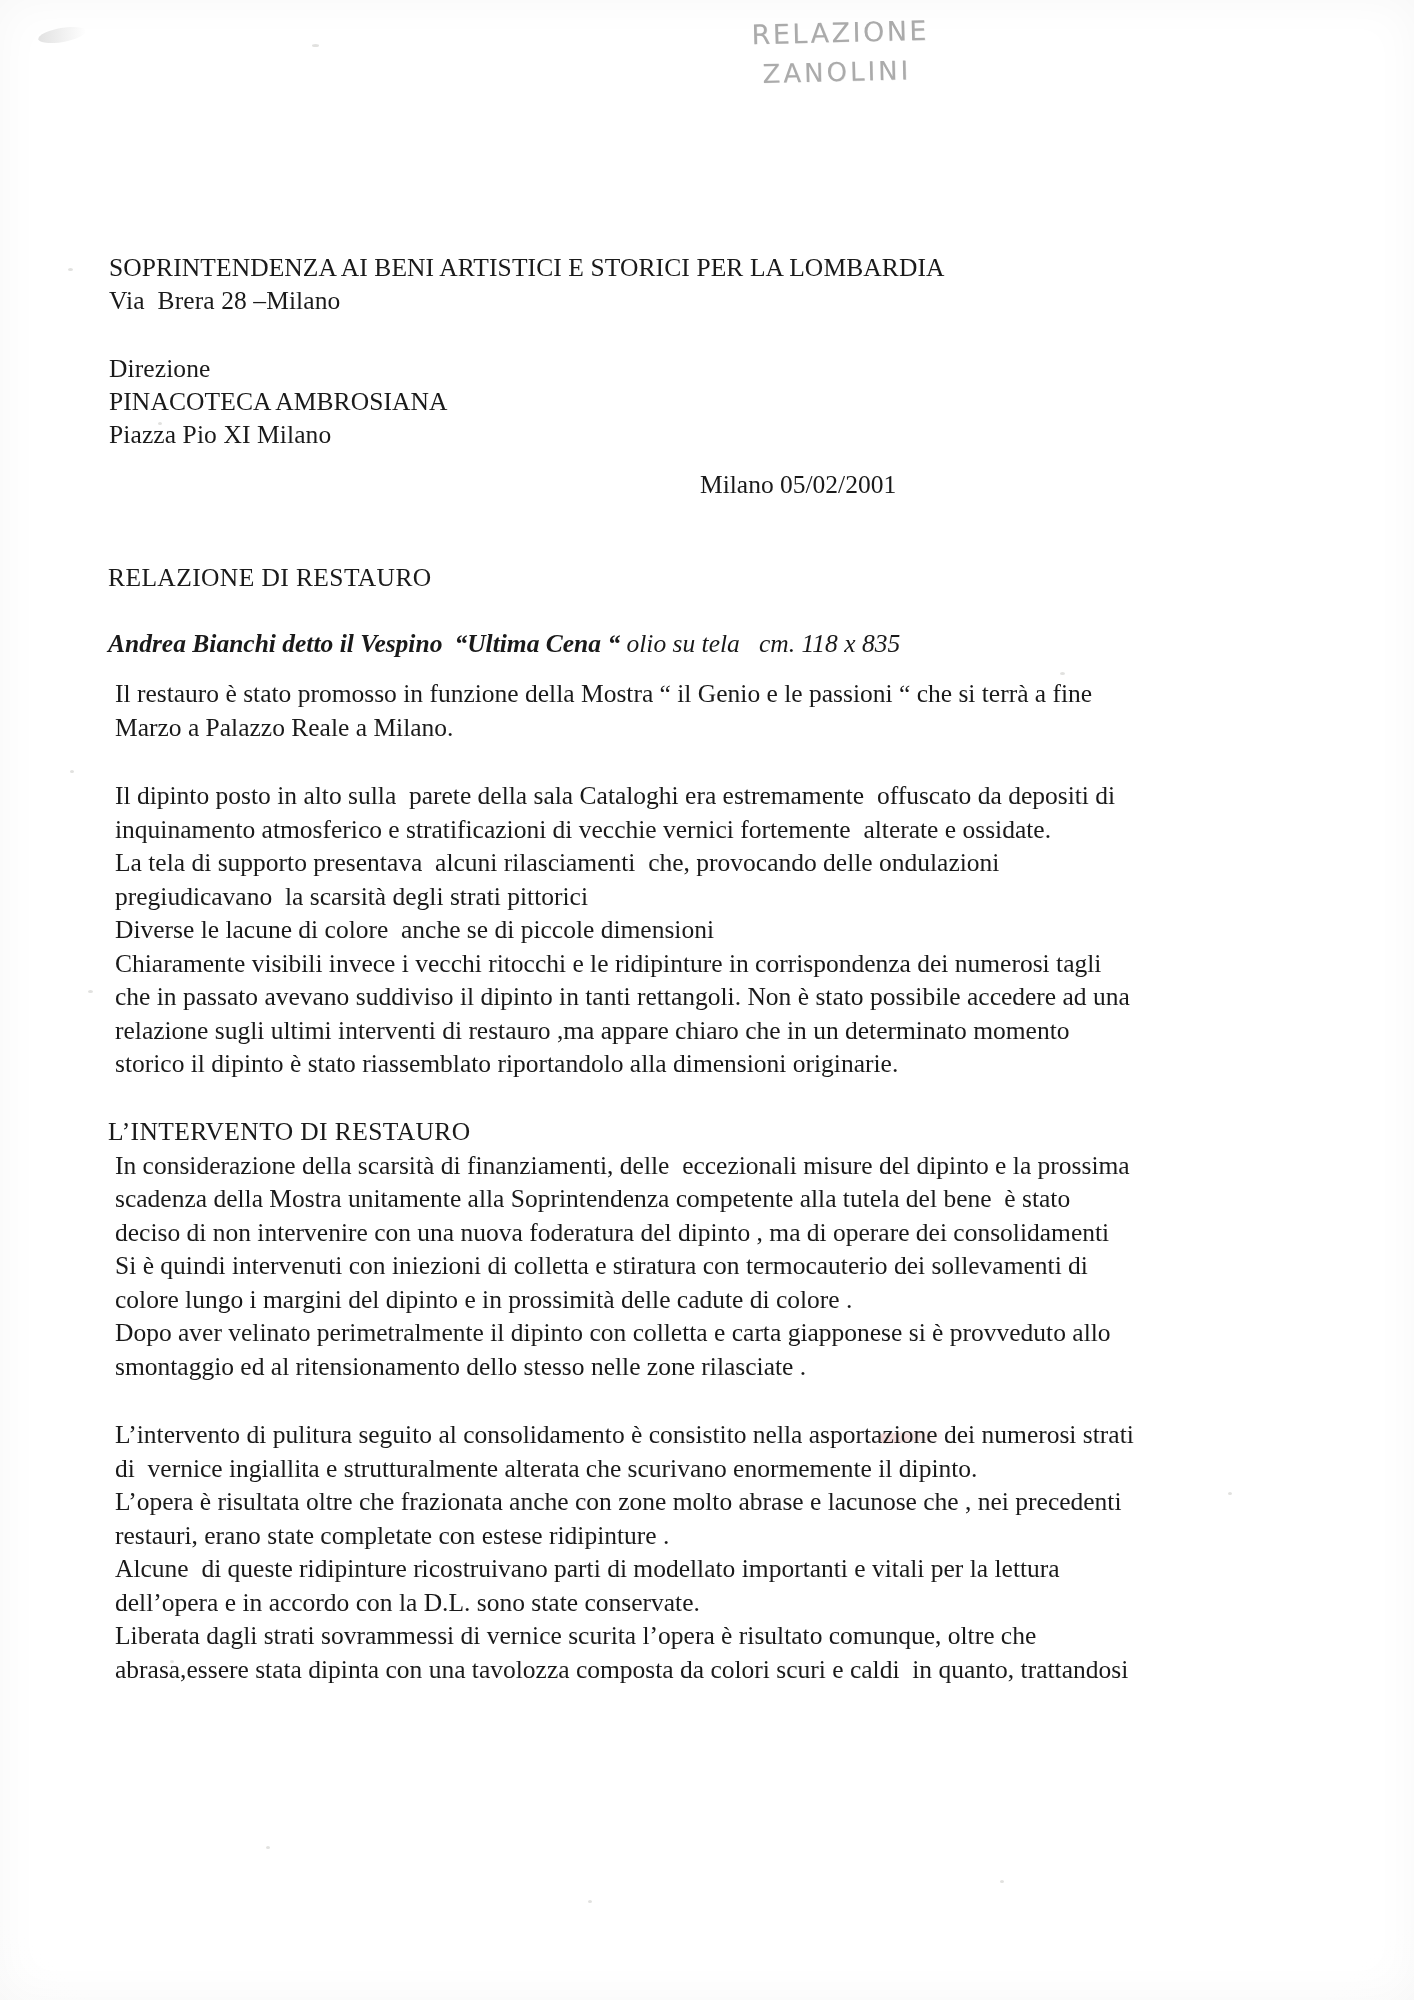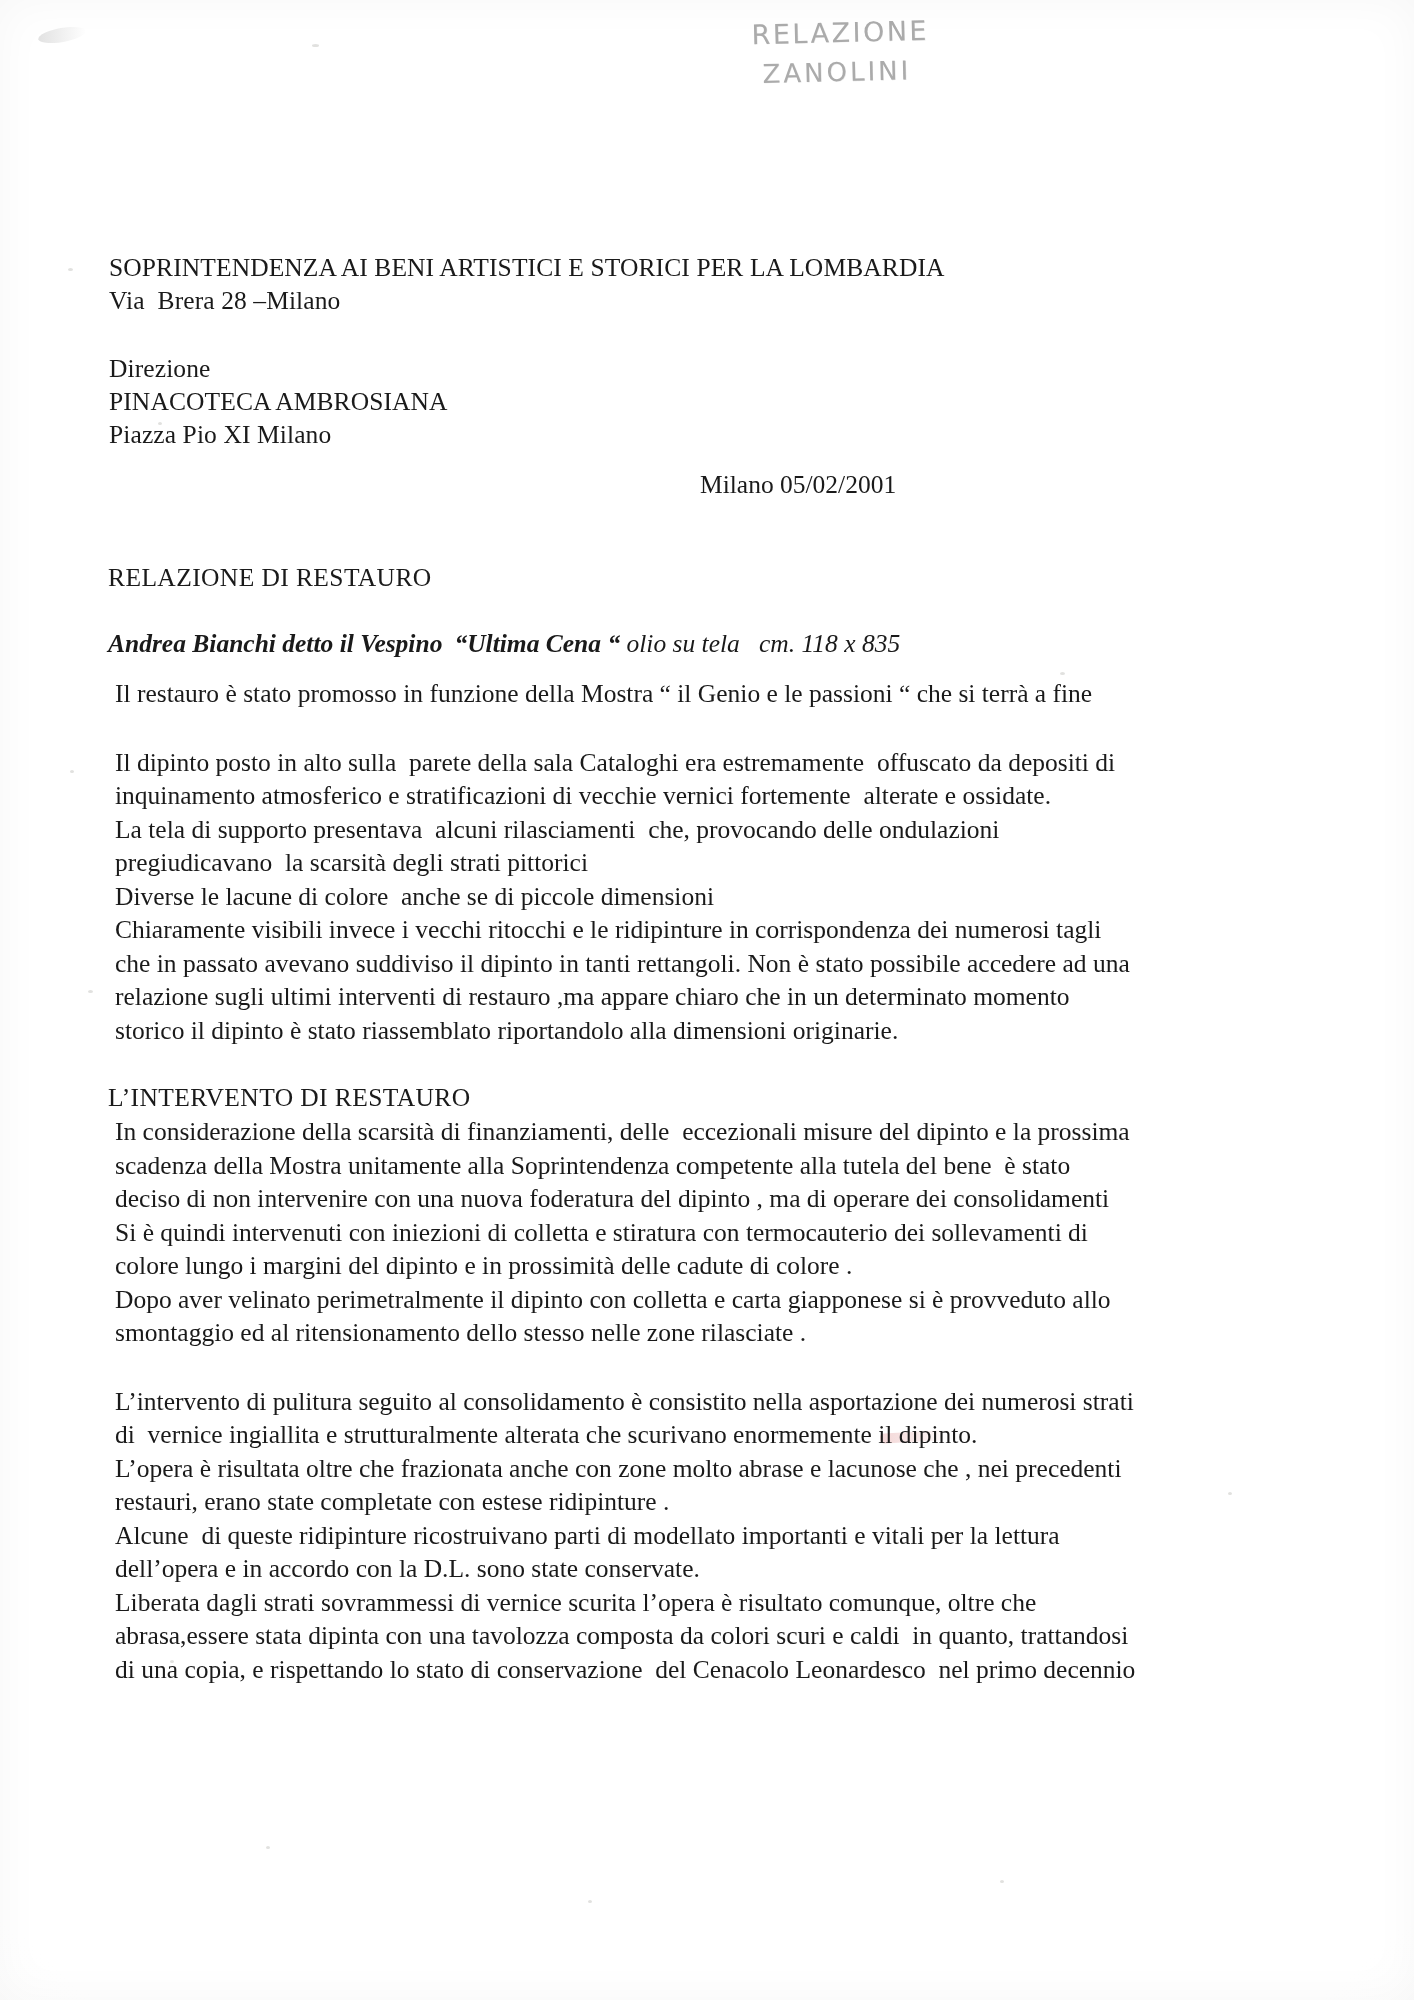--- a/index.html
+++ b/index.html
@@ -188,20 +188,21 @@
     <div class="heading">RELAZIONE DI RESTAURO</div>
 
     <div class="gap-md"></div>
 
     <div class="title-line"><b>Andrea Bianchi detto il Vespino</b><b style="padding-left:12px;">“Ultima Cena “</b><span> olio su tela   cm. 118 x 835</span></div>
 
     <div class="gap-sm"></div>
 
     <div class="block indent">
       <div class="para">Il restauro è stato promosso in funzione della Mostra “ il Genio e le passioni “ che si terrà a fine</div>
+      <div class="para">Marzo a Palazzo Reale a Milano.</div>
     </div>
 
     <div class="gap-md"></div>
 
     <div class="block indent">
       <div class="para">Il dipinto posto in alto sulla  parete della sala Cataloghi era estremamente  offuscato da depositi di</div>
       <div class="para">inquinamento atmosferico e stratificazioni di vecchie vernici fortemente  alterate e ossidate.</div>
       <div class="para">La tela di supporto presentava  alcuni rilasciamenti  che, provocando delle ondulazioni</div>
       <div class="para">pregiudicavano  la scarsità degli strati pittorici</div>
       <div class="para">Diverse le lacune di colore  anche se di piccole dimensioni</div>
@@ -229,19 +230,18 @@
 
     <div class="block indent">
       <div class="para">L’intervento di pulitura seguito al consolidamento è consistito nella asportazione dei numerosi strati</div>
       <div class="para">di  vernice ingiallita e strutturalmente alterata che scurivano enormemente il dipinto.</div>
       <div class="para">L’opera è risultata oltre che frazionata anche con zone molto abrase e lacunose che , nei precedenti</div>
       <div class="para">restauri, erano state completate con estese ridipinture .</div>
       <div class="para">Alcune  di queste ridipinture ricostruivano parti di modellato importanti e vitali per la lettura</div>
       <div class="para">dell’opera e in accordo con la D.L. sono state conservate.</div>
       <div class="para">Liberata dagli strati sovrammessi di vernice scurita l’opera è risultato comunque, oltre che</div>
       <div class="para">abrasa,essere stata dipinta con una tavolozza composta da colori scuri e caldi  in quanto, trattandosi</div>
-      <div class="para">di una copia, e rispettando lo stato di conservazione  del Cenacolo Leonardesco  nel primo decennio</div>
     </div>
 
   </div>
 
   <div id="scan-edge"></div>
 </div>
 
 </body></html>

